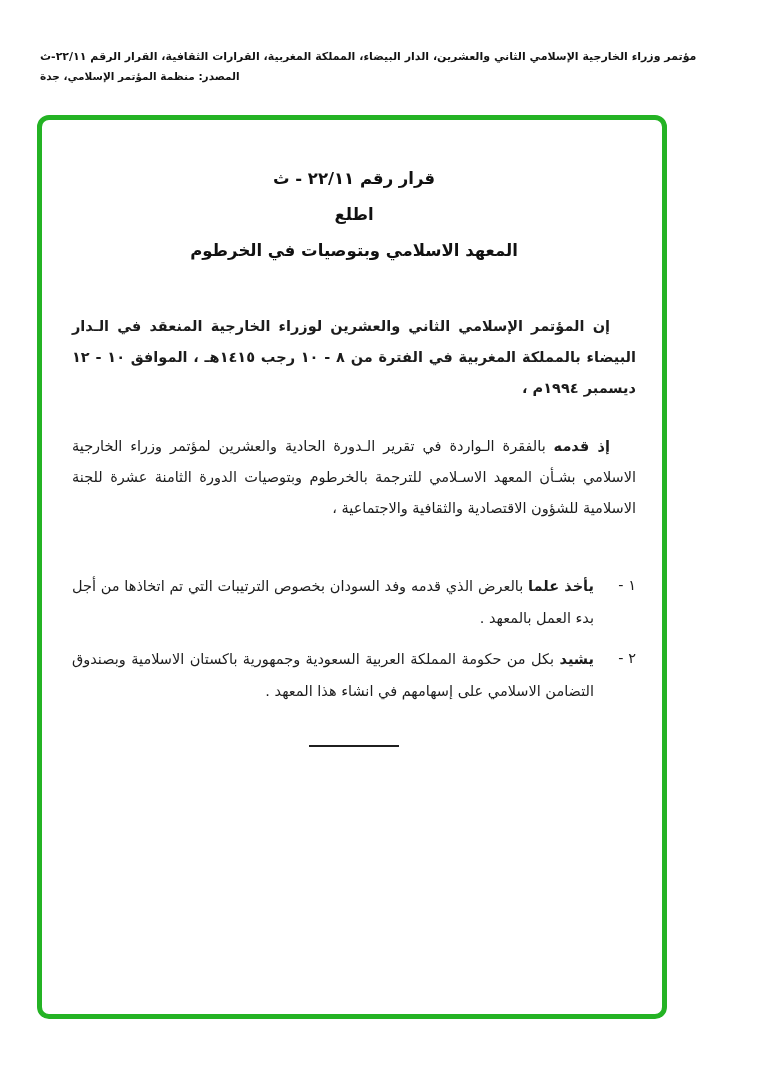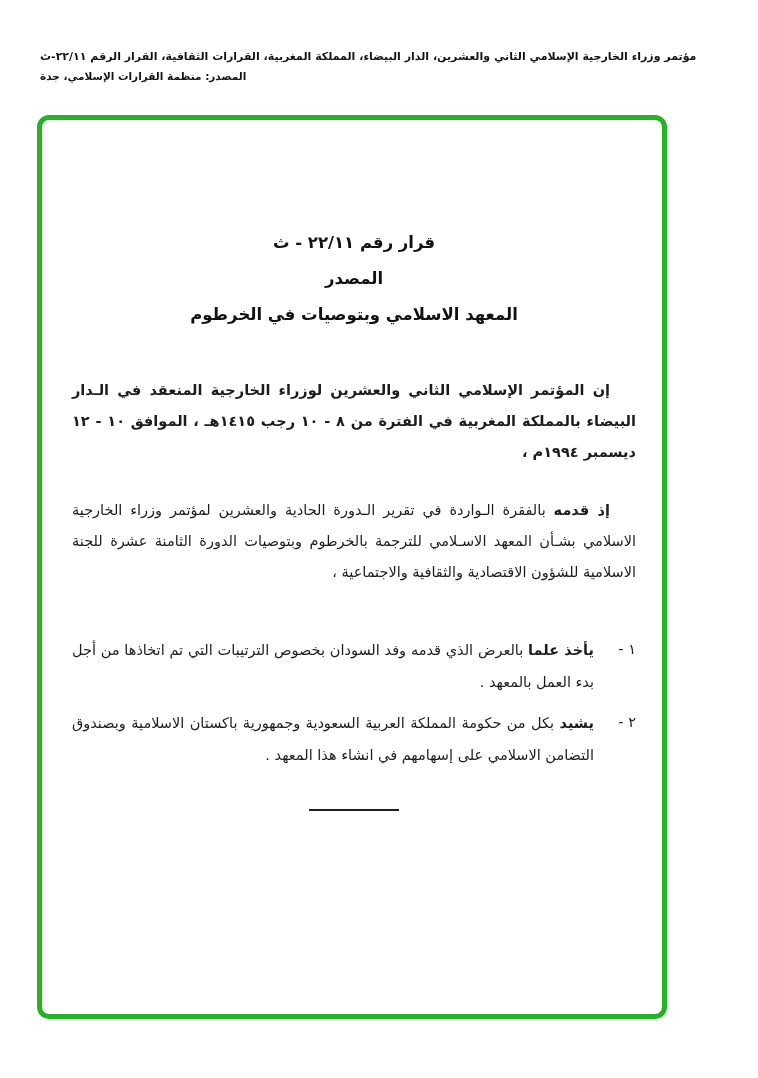--- a/index.html
+++ b/index.html
@@ -42,21 +42,21 @@
   .frame {
     position: absolute;
     top: 115px; left: 37px;
     width: 630px; height: 904px;
     border: 5px solid #24b324;
     border-radius: 12px;
     background: #ffffff;
   }
   .content {
     direction: rtl;
-    padding: 105px 26px 0 30px;
+    padding: 41px 26px 0 30px;
   }
 
   .title-block {
     text-align: center;
     font-weight: 700;
     font-size: 16.5px;
     line-height: 36px;
     color: #111111;
     margin-bottom: 42px;
   }
@@ -95,29 +95,29 @@
     margin: 38px auto 0 auto;
   }
 </style>
 </head>
 <body>
 
 <div class="page">
 
   <div class="source-header">
     <div class="source-line1">مؤتمر وزراء الخارجية الإسلامي الثاني والعشرين، الدار البيضاء، المملكة المغربية، القرارات الثقافية، القرار الرقم ٢٢/١١-ث</div>
-    <div class="source-line2">المصدر: منظمة القرارات الإسلامي، جدة</div>
+    <div class="source-line2">المصدر: منظمة المؤتمر الإسلامي، جدة</div>
   </div>
 
   <div class="frame">
     <div class="content">
 
       <div class="title-block">
         <div>قرار رقم ٢٢/١١ - ث</div>
-        <div>المصدر</div>
+        <div>اطلع</div>
         <div>المعهد الاسلامي وبتوصيات في الخرطوم</div>
       </div>
 
       <p class="para indent gap-after">
         <span class="lead"></span><span>إن المؤتمر الإسلامي الثاني والعشرين لوزراء الخارجية المنعقد في الـدار البيضاء بالمملكة المغربية في الفترة من ٨ - ١٠ رجب ١٤١٥هـ ، الموافق ١٠ - ١٢ ديسمبر ١٩٩٤م ،</span>
       </p>
 
       <p class="para indent">
         <span class="lead">إذ قدمه</span><span> بالفقرة الـواردة في تقرير الـدورة الحادية والعشرين لمؤتمر وزراء الخارجية الاسلامي بشـأن المعهد الاسـلامي للترجمة بالخرطوم وبتوصيات الدورة الثامنة عشرة للجنة الاسلامية للشؤون الاقتصادية والثقافية والاجتماعية ،</span>
       </p>

